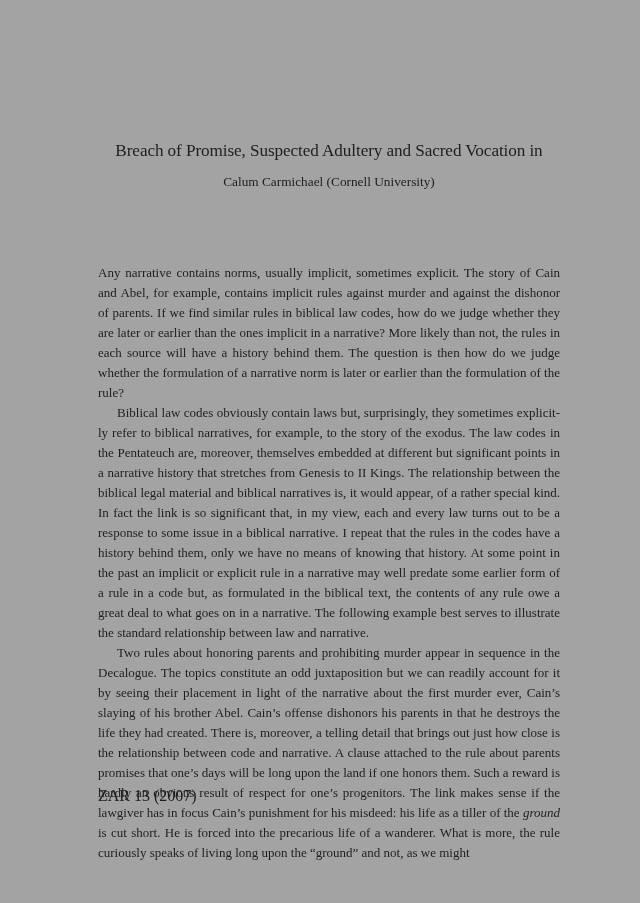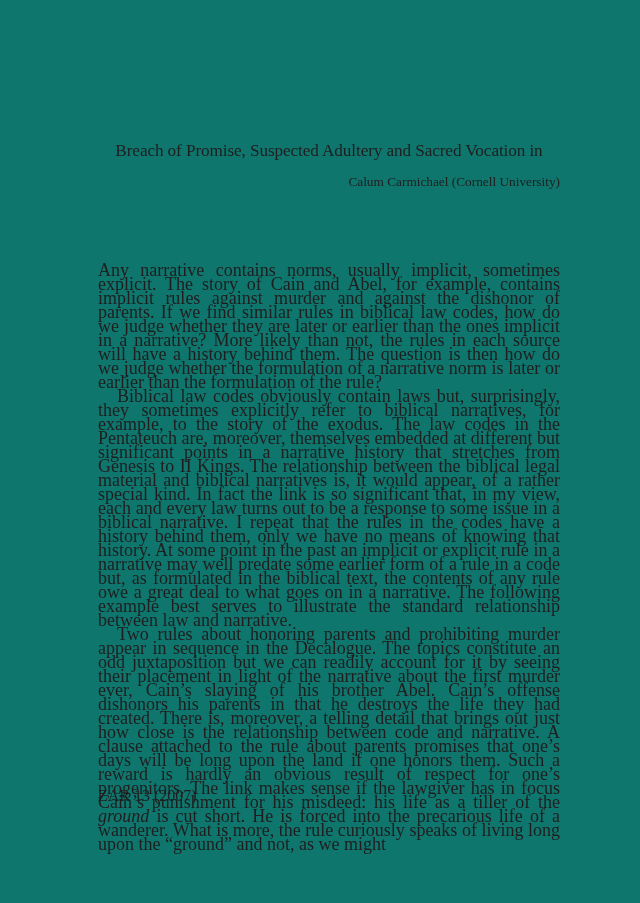--- a/index.html
+++ b/index.html
@@ -13,21 +13,21 @@
     position: relative;
     overflow: hidden;
     font-family: "Liberation Serif", "DejaVu Serif", serif;
     color: #1e1e1e;
   }
   .page {
     position: absolute;
     left: 0; top: 0;
     width: 640px;
     height: 903px;
-    background: #0f766e;
+    background: #a3a3a3;
   }
   .title-block {
     position: absolute;
     left: 98px;
     width: 462px;
     top: 141px;
     text-align: center;
   }
   .title {
     font-size: 17.2px;
@@ -38,29 +38,28 @@
   }
   .byline {
     font-size: 13.3px;
     line-height: 16px;
     margin-top: 18px;
   }
   .author {
     font-size: 13.3px;
     line-height: 16px;
     margin-top: 13px;
-    text-align: right;
   }
   .body-text {
     position: absolute;
     left: 98px;
     top: 263px;
     width: 462px;
-    font-size: 18px;
-    line-height: 14px;
+    font-size: 13px;
+    line-height: 20px;
     text-align: justify;
     hyphens: manual;
   }
   .body-text p {
     margin: 0;
   }
   .body-text p.indent {
     text-indent: 19px;
   }
   .footer {

